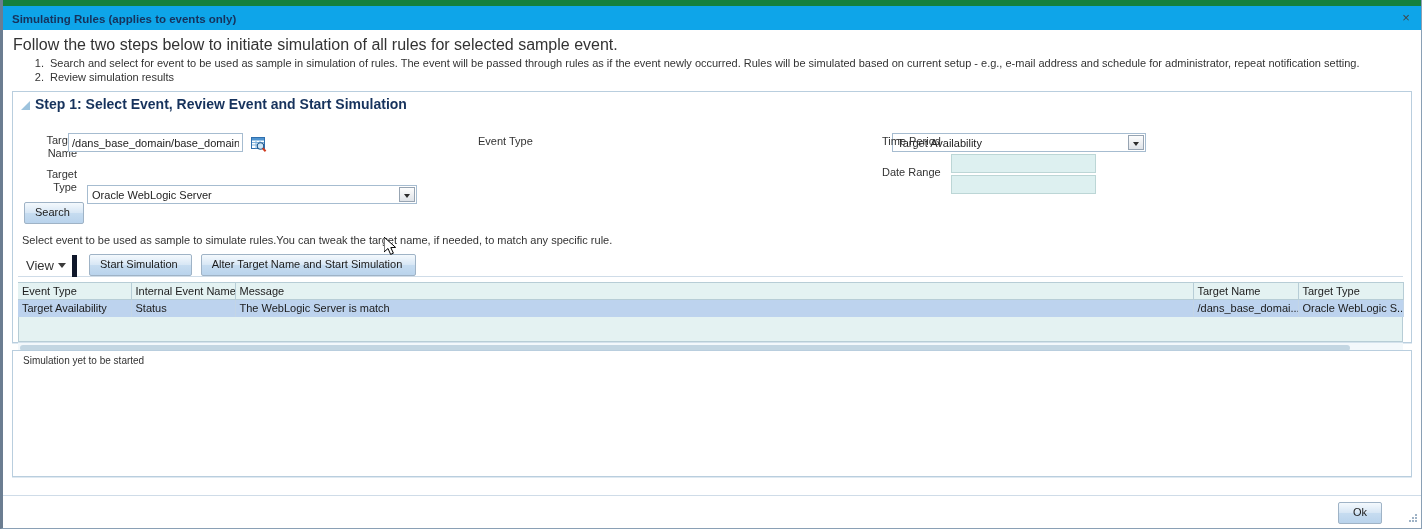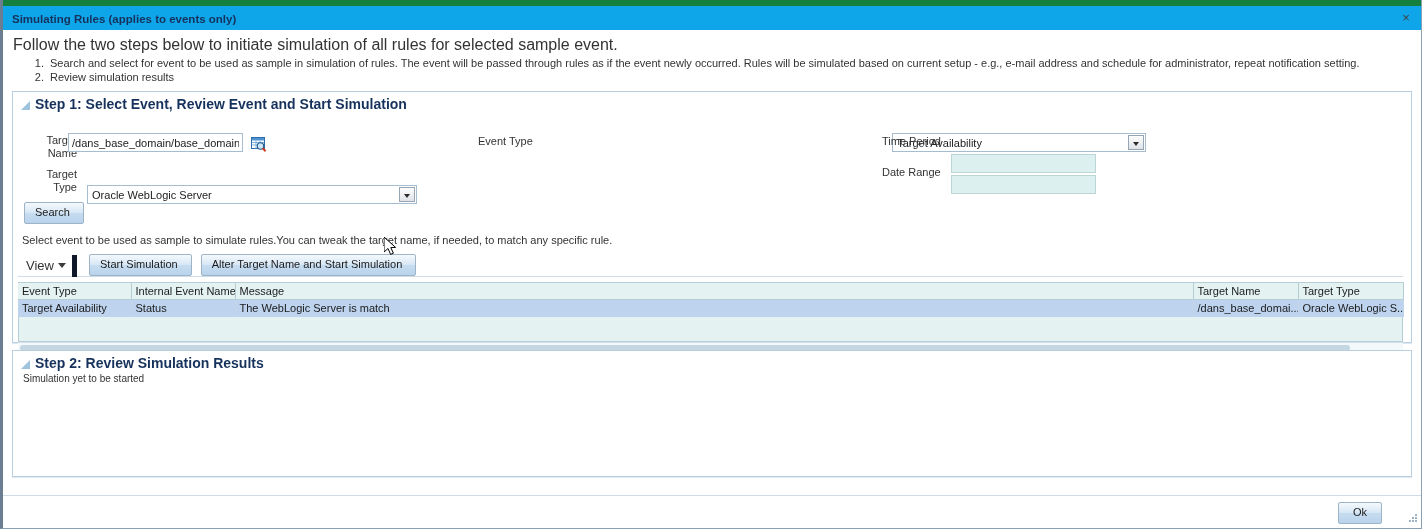--- a/index.html
+++ b/index.html
@@ -446,23 +446,20 @@
 
       
       <svg class="cursor-arrow" style="left:371px; top:127px;" width="14" height="20" viewBox="0 0 14 20">
         <polygon points="0,0 0,15 4,11.5 6.6,17.4 9.4,16.2 6.8,10.6 11.6,10.4" fill="#ffffff" stroke="#000000" stroke-width="1"></polygon>
       </svg>
 
     </div>
   </div>
 
   <div class="panel" style="height:127px;">
-    <div class="panel-header">
-      <span class="disclosure"></span><span class="panel-title">Step 2: Review Simulation Results</span>
-    </div>
     <div class="step2-note">Simulation yet to be started</div>
   </div>
 
   <div class="footer">
     <div class="btn ok-btn">Ok</div>
     <svg class="resize-grip" viewBox="0 0 12 12">
       <g fill="#9fb3c6">
         <rect x="9" y="1" width="2" height="2"></rect>
         <rect x="6" y="4" width="2" height="2"></rect>
           <rect x="9" y="4" width="2" height="2"></rect>

